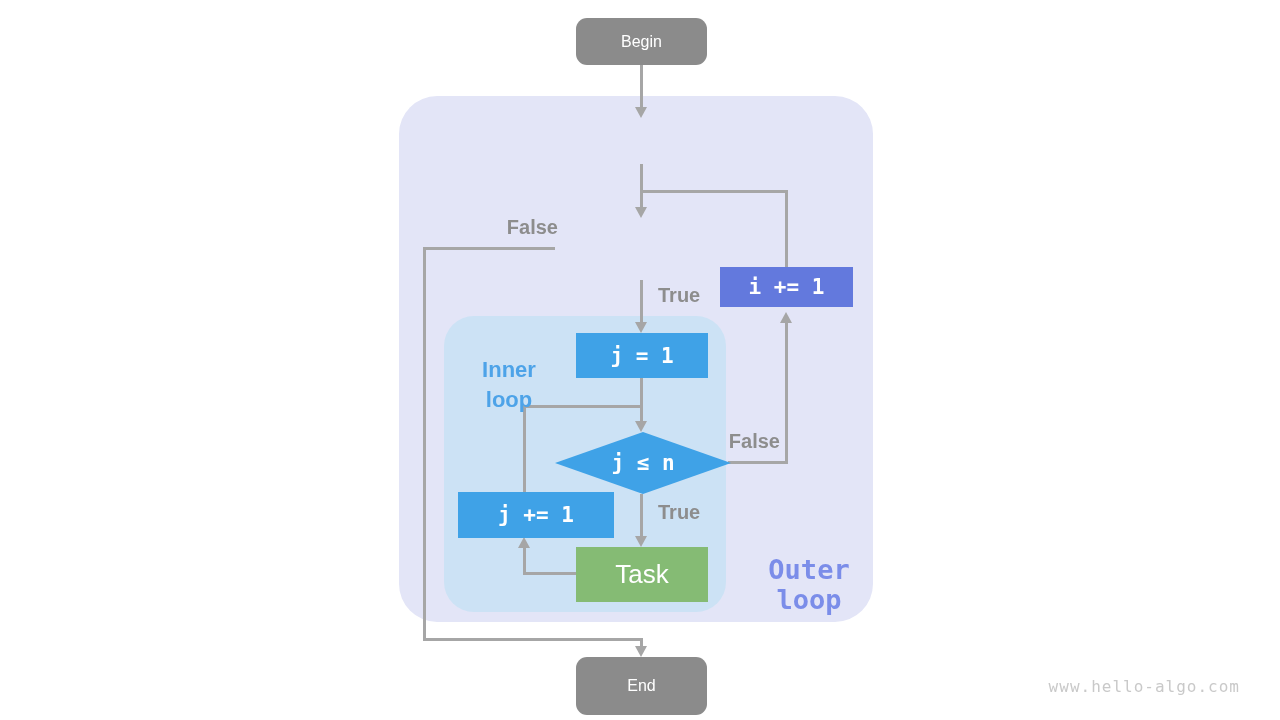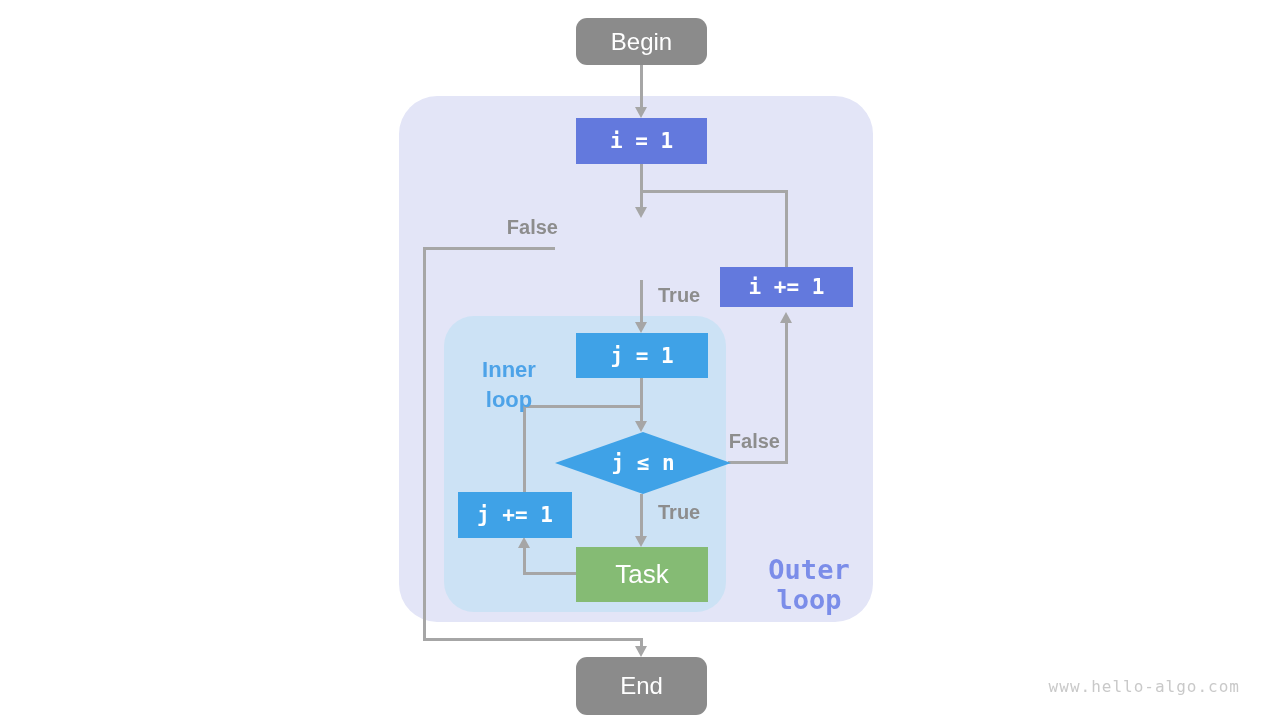--- a/index.html
+++ b/index.html
@@ -44,30 +44,30 @@
   #a-initi  { left:635px; top:207px; }
   #a-condi  { left:635px; top:322px; }
   #a-initj  { left:635px; top:421px; }
   #a-condj  { left:635px; top:536px; }
   #a-end    { left:635px; top:646px; }
   #a-inci   { left:780px; top:312px; }
   #a-incj   { left:518px; top:537px; }
 
   
   .node { position:absolute; display:flex; align-items:center; justify-content:center; color:#ffffff; }
-  .terminal { background:var(--terminal-node); border-radius:11px; font-size:24px; }
+  .terminal { background:var(--terminal-node); border-radius:11px; font-size:16px; }
   .codebox  { font-family:"DejaVu Sans Mono", monospace; font-weight:bold; font-size:21px; }
   .diamond  { clip-path:polygon(50% 0%, 100% 50%, 50% 100%, 0% 50%); }
   #node-begin  { left:576px; top:18px;  width:131px; height:47px; }
   #node-init-i { left:576px; top:118px; width:131px; height:46px; background:var(--outer-node); }
   #node-cond-i { left:555px; top:218px; width:176px; height:62px; background:var(--outer-node); }
   #node-inc-i  { left:720px; top:267px; width:133px; height:40px; background:var(--outer-node); }
   #node-init-j { left:576px; top:333px; width:132px; height:45px; background:var(--inner-node); }
   #node-cond-j { left:555px; top:432px; width:176px; height:62px; background:var(--inner-node); }
-  #node-inc-j  { left:458px; top:492px; width:114px; height:46px; background:var(--inner-node); }
+  #node-inc-j  { left:458px; top:492px; width:156px; height:46px; background:var(--inner-node); }
   #node-task   { left:576px; top:547px; width:132px; height:55px; background:var(--task-node); font-size:26px; }
   #node-end    { left:576px; top:657px; width:131px; height:58px; }
 
   
   .edge-label { position:absolute; font-weight:bold; font-size:20px; color:var(--edge-label); }
   #lbl-outer-false { left:490px; top:216px; width:68px; text-align:right; }
   #lbl-outer-true  { left:658px; top:284px; }
   #lbl-inner-false { left:712px; top:430px; width:68px; text-align:right; }
   #lbl-inner-true  { left:658px; top:501px; }
 
@@ -113,23 +113,20 @@
   <div class="ah-down" id="a-condi"></div>
   <div class="ah-down" id="a-initj"></div>
   <div class="ah-down" id="a-condj"></div>
   <div class="ah-down" id="a-end"></div>
   <div class="ah-up" id="a-inci"></div>
   <div class="ah-up" id="a-incj"></div>
 
   <div class="node terminal" id="node-begin">
     <span>Begin</span>
   </div>
-  <div class="node codebox" id="node-init-i">
-    <span>i = 1</span>
-  </div>
   <div class="node codebox" id="node-inc-i">
     <span>i += 1</span>
   </div>
   <div class="node codebox" id="node-init-j">
     <span>j = 1</span>
   </div>
   <div class="node codebox diamond" id="node-cond-j">
     <span>j ≤ n</span>
   </div>
   <div class="node codebox" id="node-inc-j">

